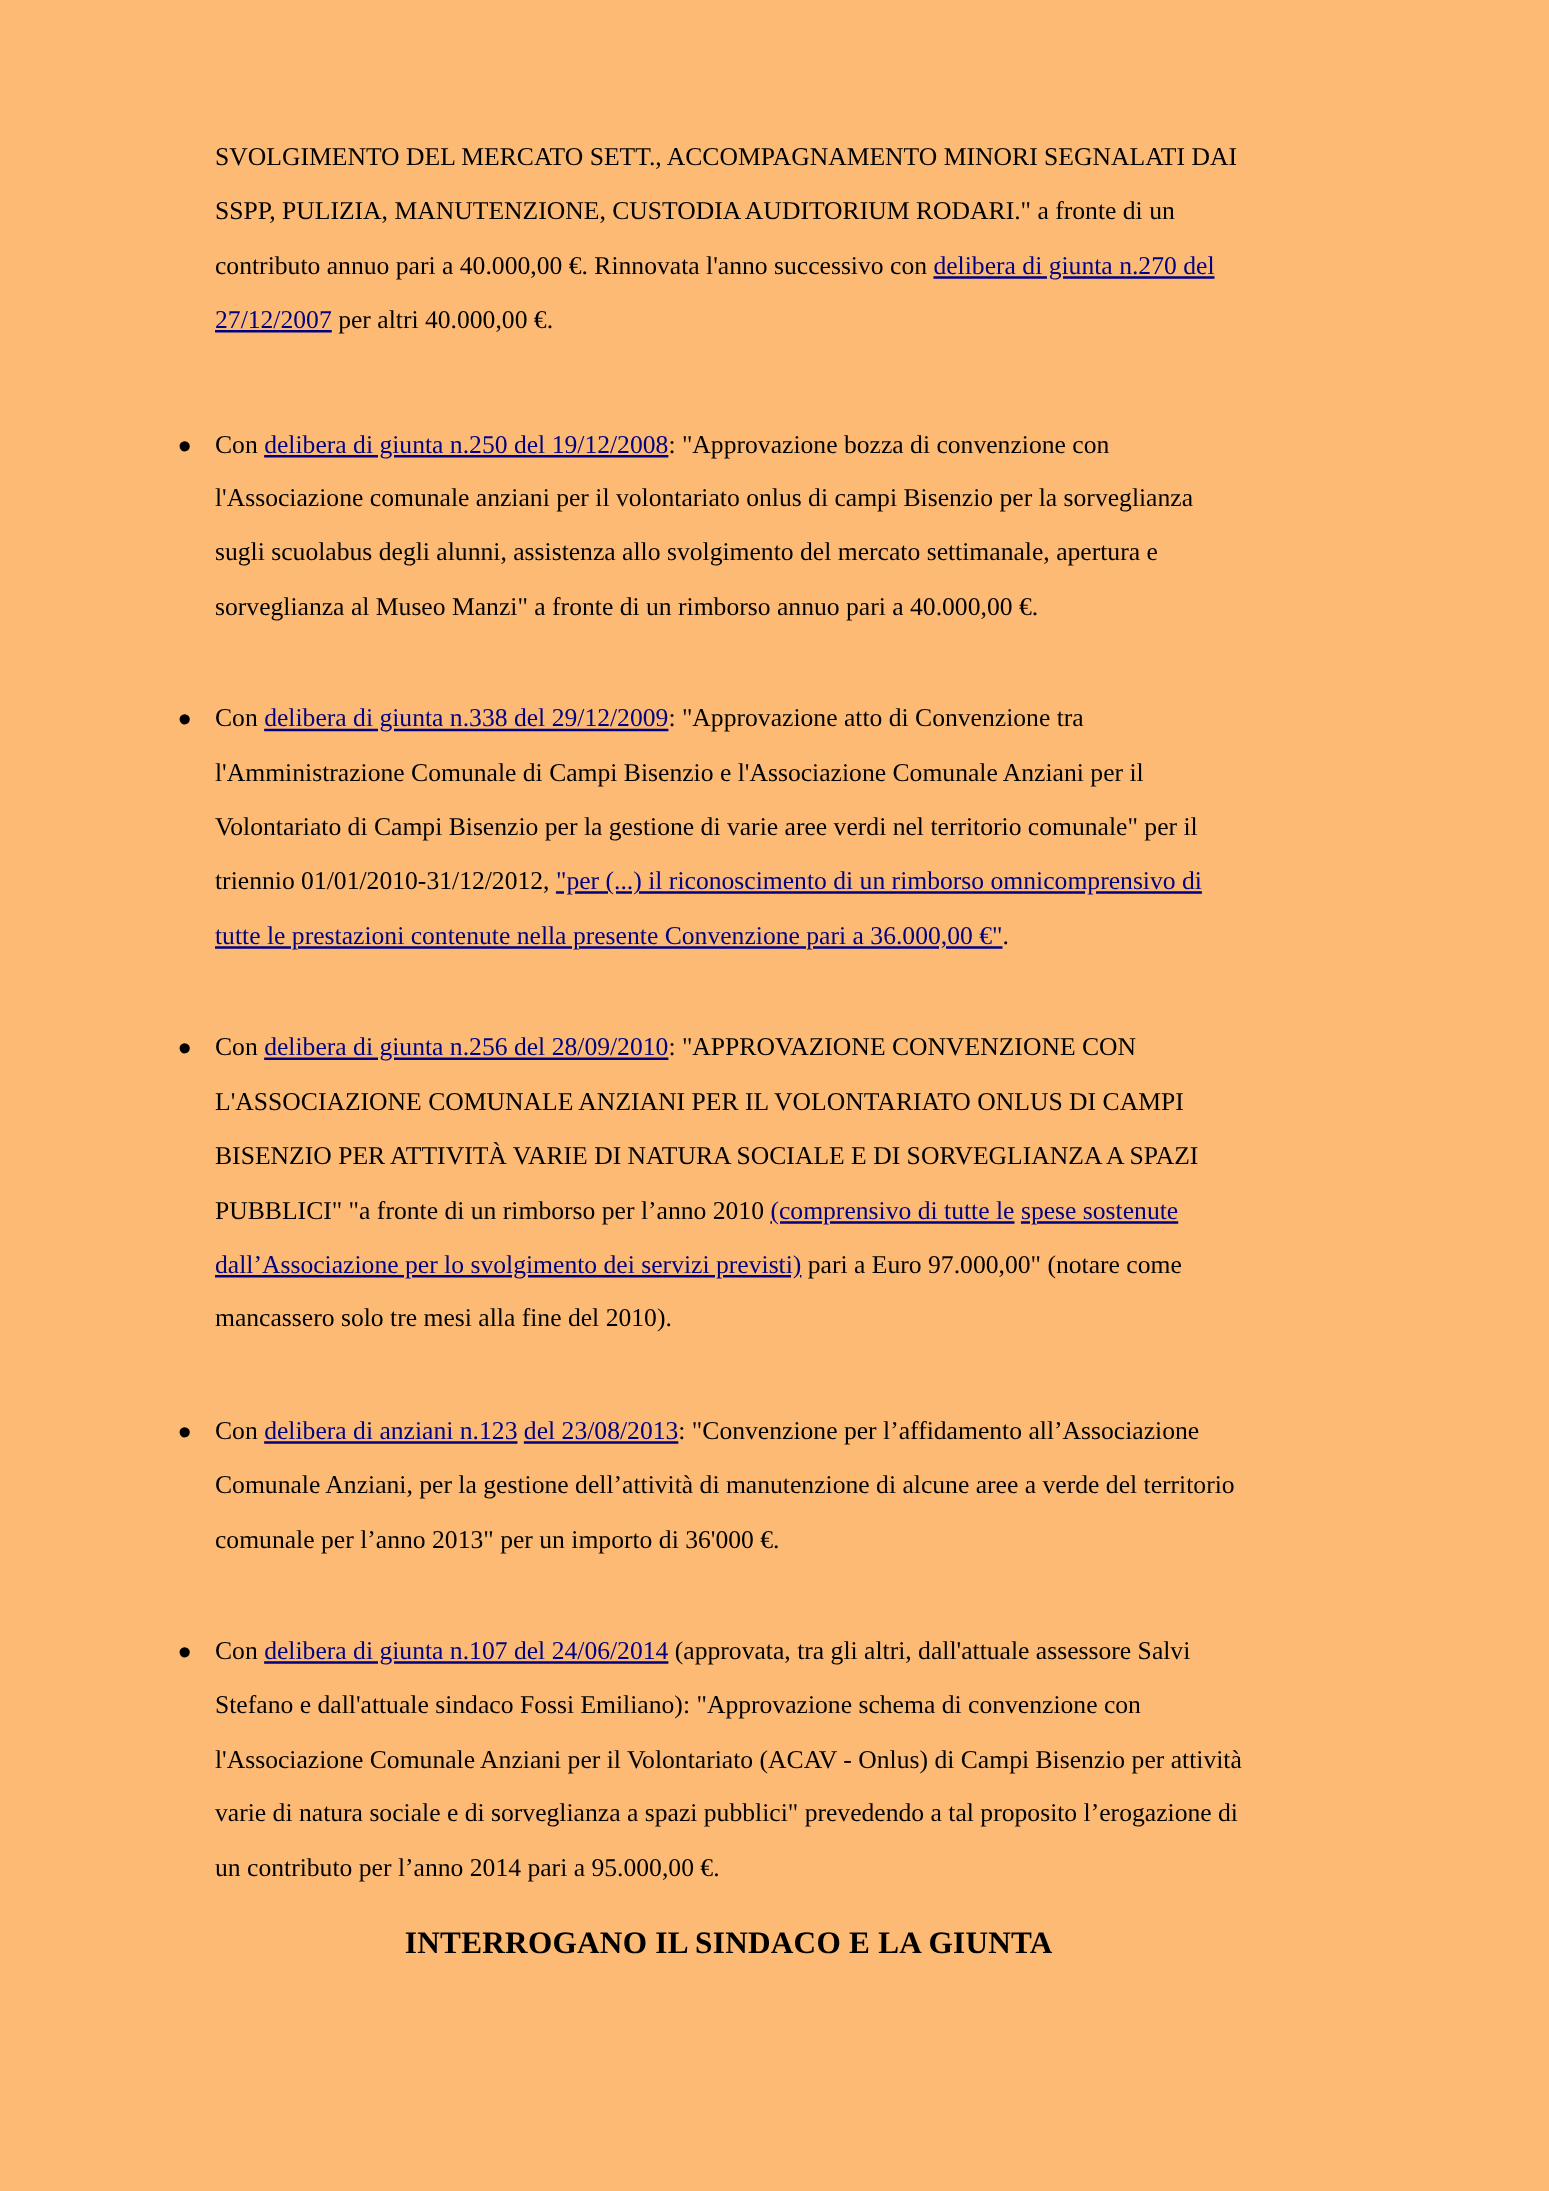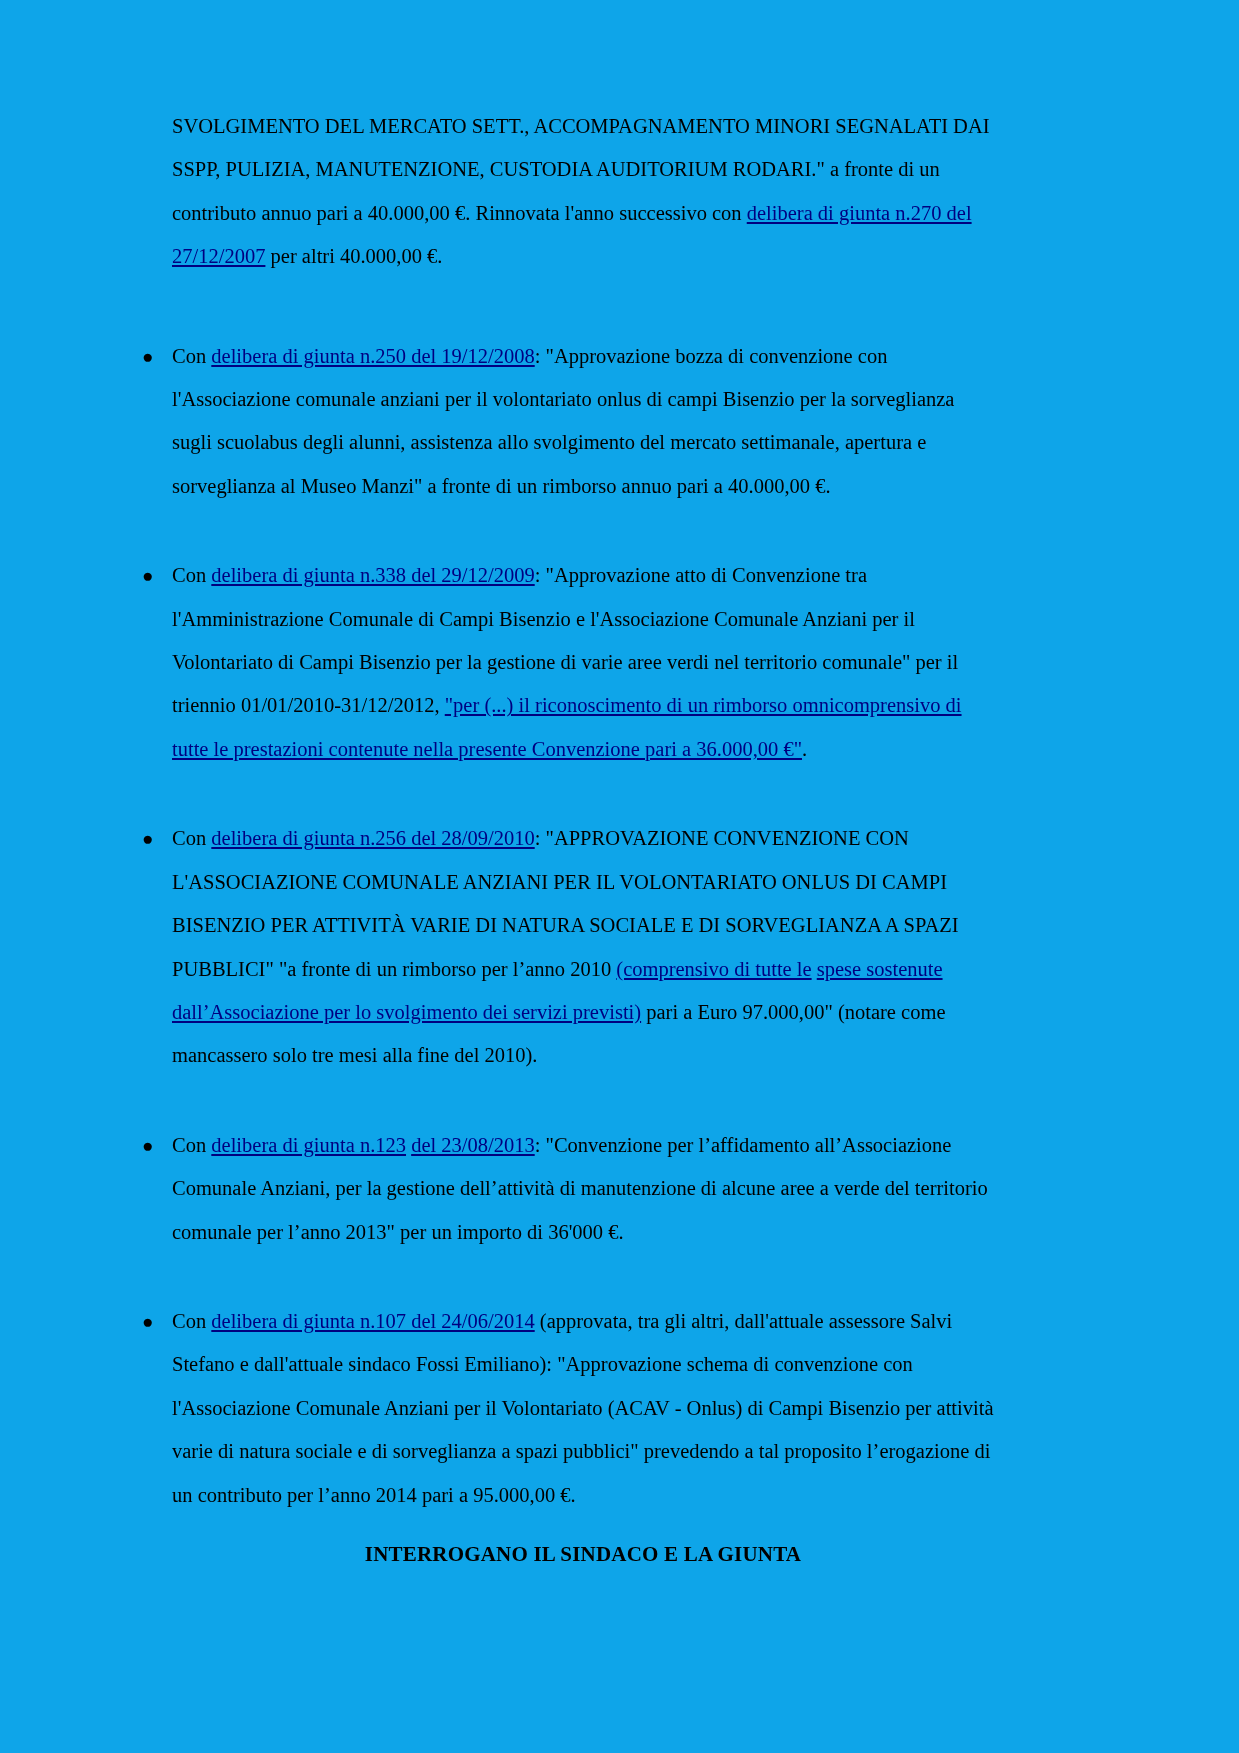--- a/index.html
+++ b/index.html
@@ -1,20 +1,20 @@
 <!DOCTYPE html>
 <html><head>
 <meta charset="utf-8">
 <style>
   html, body { margin: 0; padding: 0; background: #ffffff; }
   .page {
     position: relative;
     width: 1239px;
     height: 1753px;
-    background: #0ea5e9;
+    background: #fdba74;
     font-family: "Liberation Serif", serif;
     color: #000000;
     overflow: hidden;
   }
   .content {
     position: absolute;
     left: 172px;
     top: 105px;
     width: 822px;
     font-size: 20.5px;
@@ -38,21 +38,21 @@
   }
   a.doclink, .doclink {
     color: #000080;
     text-decoration: underline;
     cursor: pointer;
   }
   .closing {
     margin-top: 16px;
     text-align: center;
     font-weight: bold;
-    font-size: 21px;
+    font-size: 25px;
     letter-spacing: 0.2px;
     color: #000000;
   }
 </style>
 </head>
 <body>
 
 <div class="page">
   <div class="content">
 
@@ -68,21 +68,21 @@
       <div class="li-text"><span>Con </span><a class="doclink" href="#">delibera di giunta n.338 del 29/12/2009</a><span>: "Approvazione atto di Convenzione tra l'Amministrazione Comunale di Campi Bisenzio e l'Associazione Comunale Anziani per il Volontariato di Campi Bisenzio per la gestione di varie aree verdi nel territorio comunale" per il triennio 01/01/2010-31/12/2012, </span><a class="doclink" href="#">"per (...) il riconoscimento di un rimborso omnicomprensivo di tutte le prestazioni contenute nella presente Convenzione pari a 36.000,00 €"</a><span>.</span></div>
     </div>
 
     <div class="li">
       <span class="bullet">●</span>
       <div class="li-text"><span>Con </span><a class="doclink" href="#">delibera di giunta n.256 del 28/09/2010</a><span>: "APPROVAZIONE CONVENZIONE CON L'ASSOCIAZIONE COMUNALE ANZIANI PER IL VOLONTARIATO ONLUS DI CAMPI BISENZIO PER ATTIVITÀ VARIE DI NATURA SOCIALE E DI SORVEGLIANZA A SPAZI PUBBLICI" "a fronte di un rimborso per l’anno 2010 </span><a class="doclink" href="#">(comprensivo di tutte le</a><span> </span><a class="doclink" href="#">spese sostenute dall’Associazione per lo svolgimento dei servizi previsti)</a><span> pari a Euro 97.000,00" (notare come mancassero solo tre mesi alla fine del 2010).</span></div>
     </div>
 
     <div class="li">
       <span class="bullet">●</span>
-      <div class="li-text"><span>Con </span><a class="doclink" href="#">delibera di giunta n.123</a><span> </span><a class="doclink" href="#">del 23/08/2013</a><span>: "Convenzione per l’affidamento all’Associazione Comunale Anziani, per la gestione dell’attività di manutenzione di alcune aree a verde del territorio comunale per l’anno 2013" per un importo di 36'000 €.</span></div>
+      <div class="li-text"><span>Con </span><a class="doclink" href="#">delibera di anziani n.123</a><span> </span><a class="doclink" href="#">del 23/08/2013</a><span>: "Convenzione per l’affidamento all’Associazione Comunale Anziani, per la gestione dell’attività di manutenzione di alcune aree a verde del territorio comunale per l’anno 2013" per un importo di 36'000 €.</span></div>
     </div>
 
     <div class="li">
       <span class="bullet">●</span>
       <div class="li-text"><span>Con </span><a class="doclink" href="#">delibera di giunta n.107 del 24/06/2014</a><span> (approvata, tra gli altri, dall'attuale assessore Salvi Stefano e dall'attuale sindaco Fossi Emiliano): "Approvazione schema di convenzione con l'Associazione Comunale Anziani per il Volontariato (ACAV - Onlus) di Campi Bisenzio per attività varie di natura sociale e di sorveglianza a spazi pubblici" prevedendo a tal proposito l’erogazione di un contributo per l’anno 2014 pari a 95.000,00 €.</span></div>
     </div>
 
     <p class="closing">INTERROGANO IL SINDACO E LA GIUNTA</p>
 
   </div>

